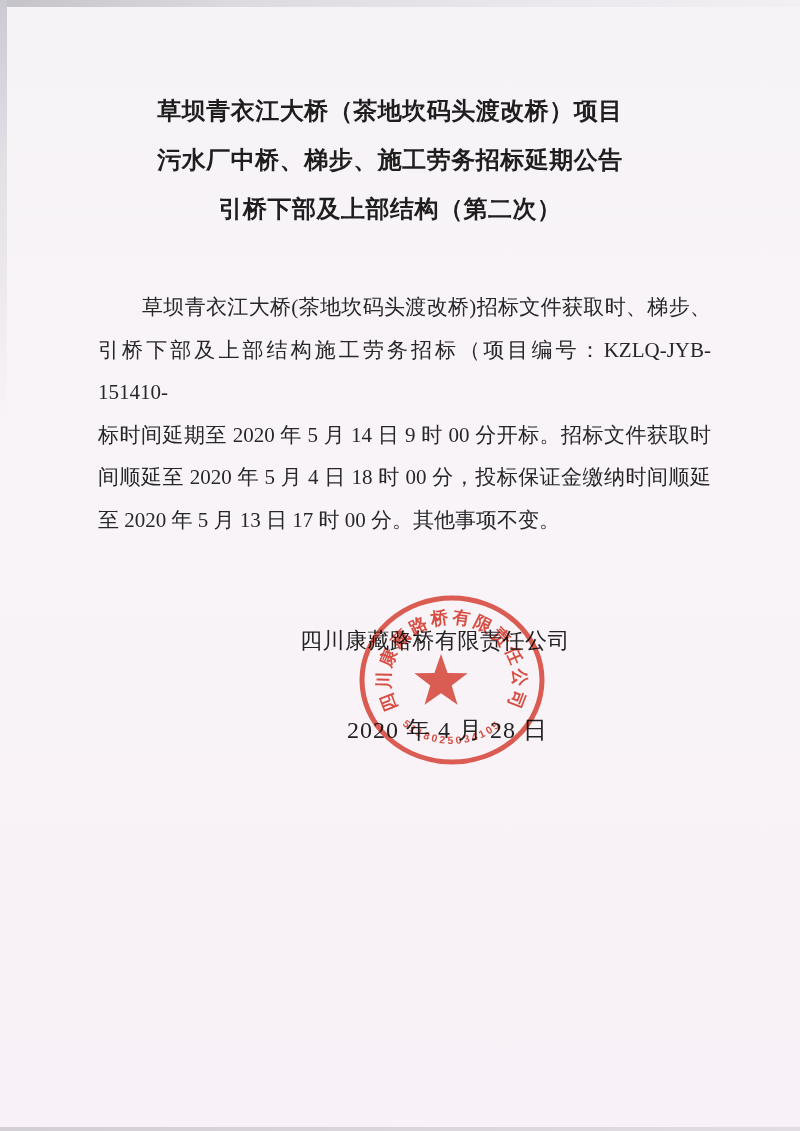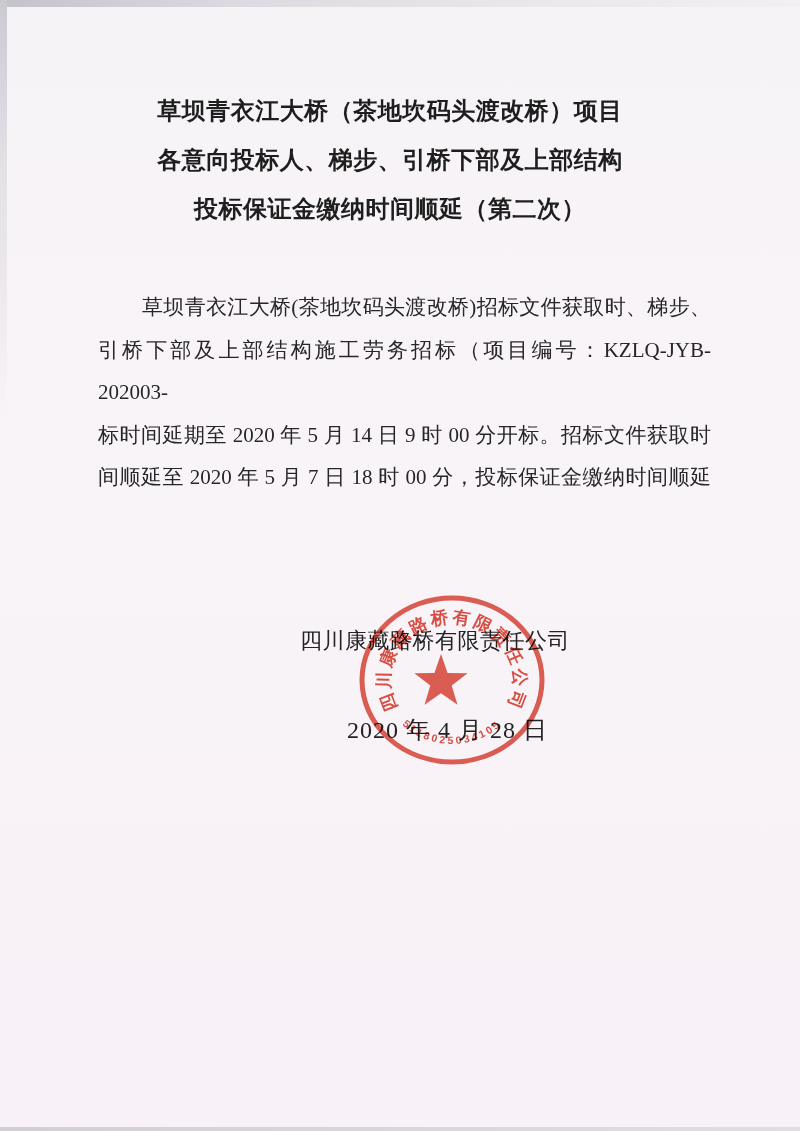--- a/index.html
+++ b/index.html
@@ -102,30 +102,31 @@
 <body>
 
 <div class="page">
 
   <div class="scan-edge-top"></div>
   <div class="scan-edge-left"></div>
   <div class="scan-edge-bottom"></div>
 
   <div class="title-block">
     <div>草坝青衣江大桥（茶地坎码头渡改桥）项目</div>
-    <div>各意向投标人、梯步、引桥下部及上部结构</div>
-    <div>投标保证金缴纳时间顺延（第二次）</div>
+    <div>污水厂中桥、梯步、施工劳务招标延期公告</div>
+    <div>引桥下部及上部结构（第二次）</div>
   </div>
 
 
   <div class="body-block">
     <div class="body-line justify indent">草坝青衣江大桥(茶地坎码头渡改桥)招标文件获取时、梯步、</div>
-    <div class="body-line justify">引桥下部及上部结构施工劳务招标（项目编号：KZLQ-JYB-202003-</div>
+    <div class="body-line justify">引桥下部及上部结构施工劳务招标（项目编号：KZLQ-JYB-151410-</div>
     <div class="body-line justify">标时间延期至 2020 年 5 月 14 日 9 时 00 分开标。招标文件获取时</div>
-    <div class="body-line justify">间顺延至 2020 年 5 月 7 日 18 时 00 分，投标保证金缴纳时间顺延</div>
+    <div class="body-line justify">间顺延至 2020 年 5 月 4 日 18 时 00 分，投标保证金缴纳时间顺延</div>
+    <div class="body-line">至 2020 年 5 月 13 日 17 时 00 分。其他事项不变。</div>
   </div>
 
   <div class="company-signature">四川康藏路桥有限责任公司</div>
 
   <div class="signature-date">2020 年 4 月 28 日</div>
 
   <svg class="official-seal" viewBox="-100 -100 200 200" xmlns="http://www.w3.org/2000/svg">
     <defs>
       <path id="seal-arc-top" d="M -50.8 32.7 A 62 57 0 1 1 50.8 32.7" fill="none"></path>
       <path id="seal-arc-bottom" d="M -52 42.8 A 70 64 0 0 0 52 42.8" fill="none"></path>

